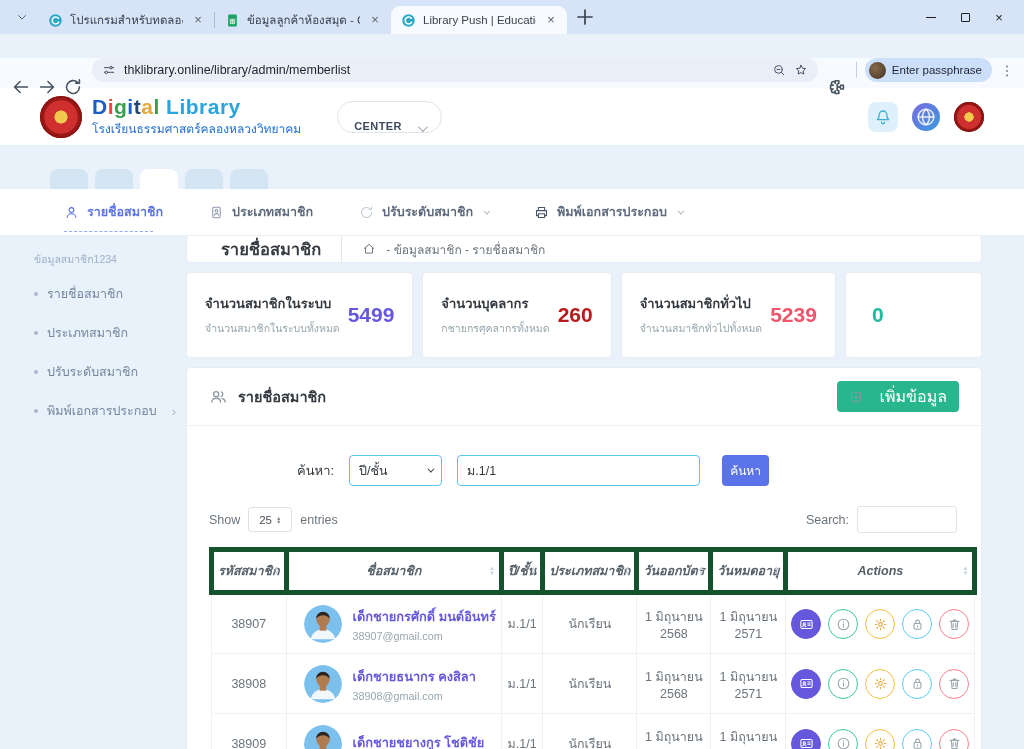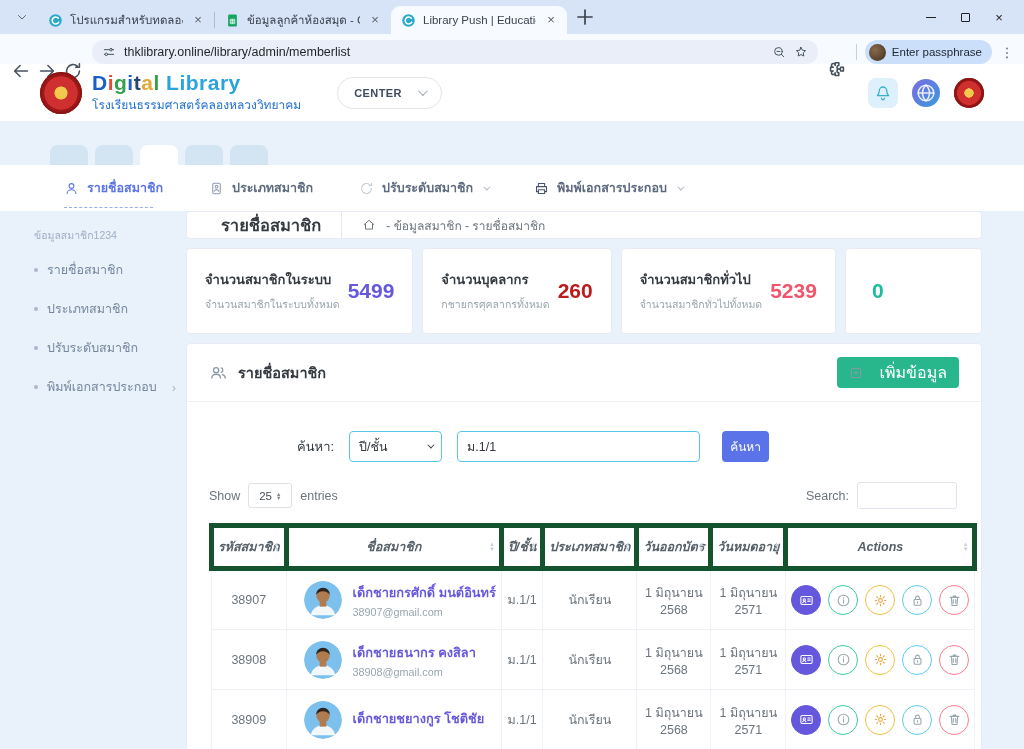--- a/index.html
+++ b/index.html
@@ -17,42 +17,42 @@
   .btab-title { white-space:nowrap; overflow:hidden; flex:1; }
   .btab-close { color:#5f6368; font-size:13px; width:16px; height:16px; line-height:15px; text-align:center; border-radius:50%; flex:none; }
   .tab-sep { width:1px; height:16px; background:#aebdd4; margin:0 0 6px; }
   .newtab { width:24px; height:24px; margin:0 0 5px 6px; color:#3c4350; }
   .newtab .icon { width:13px; height:13px; margin:5px auto; }
   .wincontrols { margin-left:auto; display:flex; align-items:center; align-self:stretch; }
   .winbtn { width:34px; height:100%; display:flex; align-items:center; justify-content:center; color:#202124; font-size:13px; }
   .winbtn .shape-min { width:10px; border-bottom:1.2px solid #202124; }
   .winbtn .shape-max { width:9px; height:9px; border:1.2px solid #202124; border-radius:1px; }
 
-  .toolbar { height:30px; background:#f7fafe; display:flex; align-items:flex-end; padding:0 10px; gap:4px; }
+  .toolbar { height:30px; background:#f7fafe; display:flex; align-items:flex-start; padding:0 10px; gap:4px;margin-top:24px; }
   .navbtn { width:22px; height:22px; color:#46525f; flex:none; }
   .navbtn .icon { width:14px; height:14px; margin:4px; }
   .urlpill { flex:1; height:24px; margin:0 4px; background:#e9eef8; border-radius:13px; display:flex; align-items:center; padding:0 10px; gap:8px; min-width:0; }
   .urlpill .icon { width:14px; height:14px; color:#46525f; flex:none; }
   .urltext { font-size:12.5px; color:#1f232a; flex:1; white-space:nowrap; overflow:hidden; }
   .toolbar-right { display:flex; align-items:center; gap:8px; flex:none; }
   .tb-sep { width:1px; height:16px; background:#c4d0e2; }
   .passpill { height:24px; background:#cbdffa; border-radius:13px; display:flex; align-items:center; gap:6px; padding:0 10px 0 4px; font-size:11.5px; color:#1d2430; }
   .passavatar { width:17px; height:17px; border-radius:50%; background:radial-gradient(circle at 35% 35%, #8a6a49, #3c2f22); }
   .dots { color:#46525f; font-size:13px; letter-spacing:0; width:14px; text-align:center; }
 
   
   .appheader { height:57px; background:#fff; display:flex; align-items:center; padding:0 40px; }
   .emblem { width:42px; height:42px; border-radius:50%; flex:none;
     background:radial-gradient(circle, #f2c94c 0 21%, #cf2f2f 23% 55%, #9c1919 57% 78%, #c2272b 80%);
     box-shadow:inset 0 0 0 2px #8e1414; }
   .emblem.small { width:30px; height:30px; }
   .logo-block { margin-left:10px; }
   .logo-line1 { font-size:21px; font-weight:bold; letter-spacing:0.5px; line-height:22px; }
   .logo-line2 { font-size:12px; color:#1f6fd0; margin-top:1px; }
-  .center-pill { margin-left:36px; height:32px; border:1px solid #e2e6ea; border-radius:17px; display:flex; align-items:center; gap:16px; padding:0 16px; font-size:11px; font-weight:bold; color:#3e4a5f; letter-spacing:0.4px; background:#fff; }
+  .center-pill { margin-left:36px; height:32px; border:1px solid #e2e6ea; border-radius:17px; display:flex; align-items:flex-end; gap:16px; padding:0 16px; font-size:11px; font-weight:bold; color:#3e4a5f; letter-spacing:0.4px; background:#fff; }
   .chev { width:7px; height:7px; border-right:1.6px solid #9aa3af; border-bottom:1.6px solid #9aa3af; transform:rotate(45deg) translateY(-2px); }
   .hdr-right { margin-left:auto; display:flex; align-items:center; gap:14px; }
   .bellchip { width:30px; height:30px; border-radius:8px; background:#ddf0fb; color:#39afd1; padding:6px; }
   .globe { width:28px; height:28px; border-radius:50%; background:linear-gradient(135deg,#7a6ae0,#3a9bdf); color:rgba(255,255,255,0.85); padding:3px; }
 
   
   .navtabs { display:flex; gap:7px; padding:24px 0 0 50px; }
   .navtab { padding:10px 19px; background:#d3e4f3; border-radius:8px 8px 0 0; font-size:13.5px; font-weight:bold; color:#3e5a78; }
   .navtab.active { background:#fff; color:#343a40; }
 

